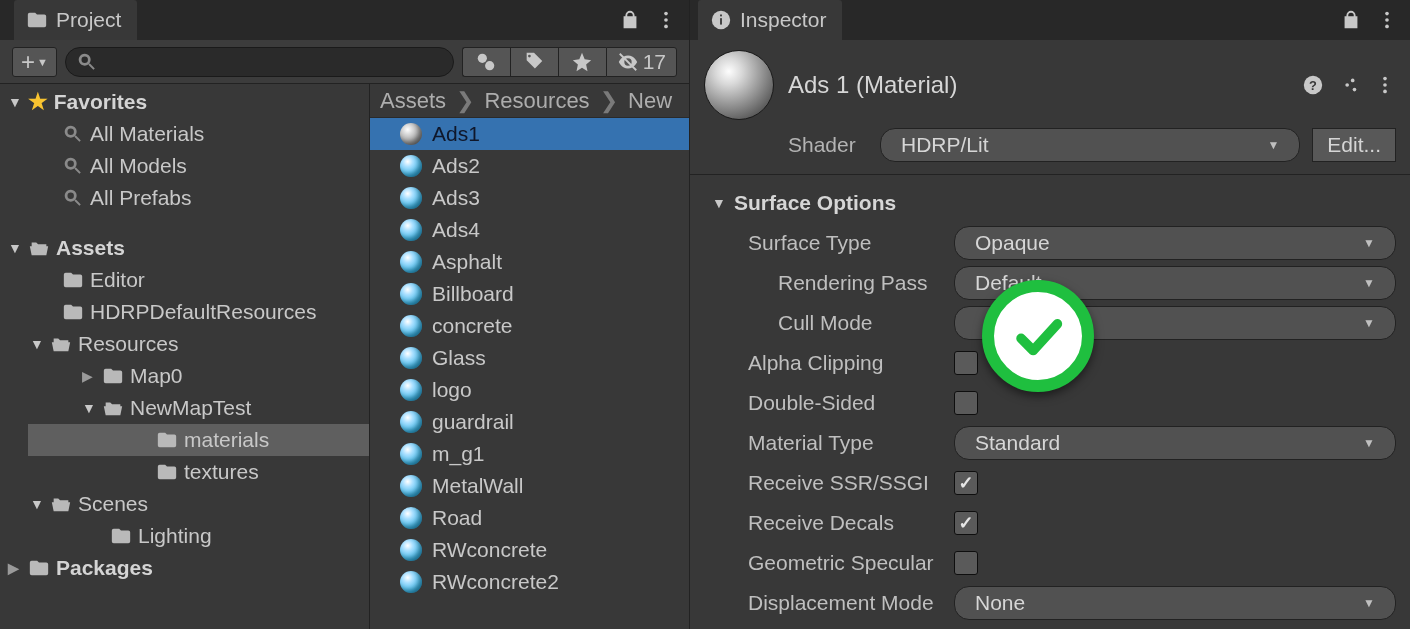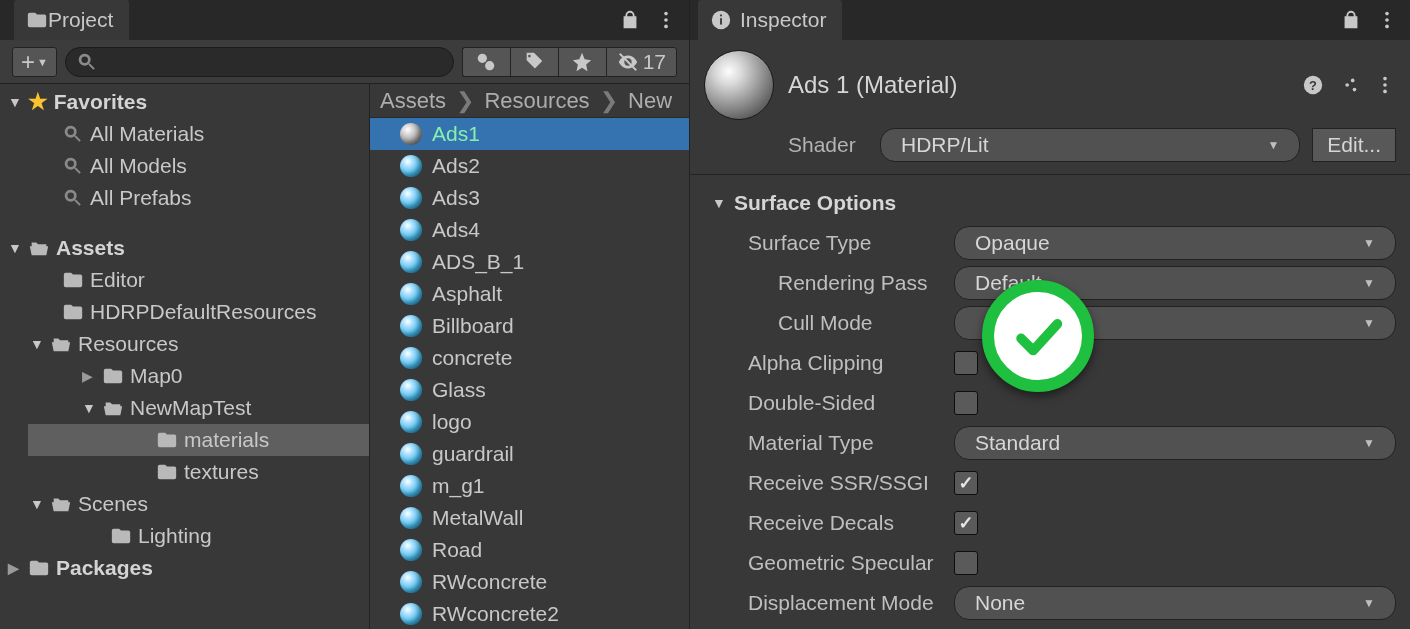--- a/index.html
+++ b/index.html
@@ -24,20 +24,21 @@
     height: 40px;
     background: #282828;
     display: flex;
     align-items: center;
   }
   .tab {
     height: 40px;
     background: #383838;
     display: flex;
     align-items: center;
+    gap: 8px;
     padding: 0 16px 0 12px;
     margin-left: 14px;
     border-radius: 3px 3px 0 0;
   }
   .tab-flex { flex: 1; }
   .hdr-icons { display:flex; align-items:center; gap:14px; padding-right:12px; color:#bcbcbc;}
 
   .toolbar {
     height: 44px;
     display: flex;
@@ -85,21 +86,21 @@
   .breadcrumb {
     height:34px; display:flex; align-items:center; gap:10px; padding:0 10px;
     font-size:22px; color:#adadad; border-bottom:1px solid #2a2a2a;
   }
   .bc-sep { color:#7a7a7a;}
   .asset-list { flex:1; overflow:hidden; }
   .asset-row {
     height:32px; display:flex; align-items:center; gap:10px;
     padding-left:30px; cursor:pointer; white-space:nowrap;
   }
-  .asset-row.selected { background:#3572b0; color:#86efac;}
+  .asset-row.selected { background:#3572b0; color:#0f172a;}
   .mat-icon {
     width:22px; height:22px; border-radius:50%;
     background: radial-gradient(circle at 35% 30%, #ffffff 0%, #a8dfff 25%, #36b4e6 70%, #1c7fb0 100%);
     box-shadow: inset -3px -3px 4px rgba(0,0,0,.35);
   }
   .mat-icon.gray {
     background: radial-gradient(circle at 35% 30%, #ffffff 0%, #d6d6d6 25%, #8f8f8f 70%, #555 100%);
   }
 
   
@@ -407,24 +408,20 @@
           <div class="asset-row">
             <div class="mat-icon"></div>
             <span>Ads3</span>
           </div>
           <div class="asset-row">
             <div class="mat-icon"></div>
             <span>Ads4</span>
           </div>
           <div class="asset-row">
             <div class="mat-icon"></div>
-            <span>ADS_B_1</span>
-          </div>
-          <div class="asset-row">
-            <div class="mat-icon"></div>
             <span>Asphalt</span>
           </div>
           <div class="asset-row">
             <div class="mat-icon"></div>
             <span>Billboard</span>
           </div>
           <div class="asset-row">
             <div class="mat-icon"></div>
             <span>concrete</span>
           </div>

